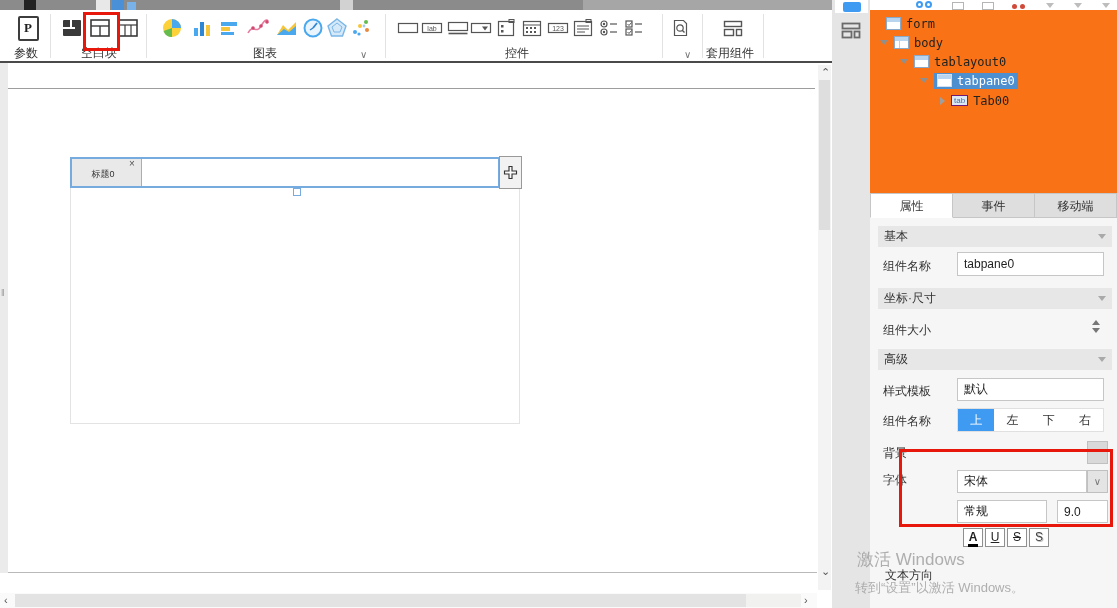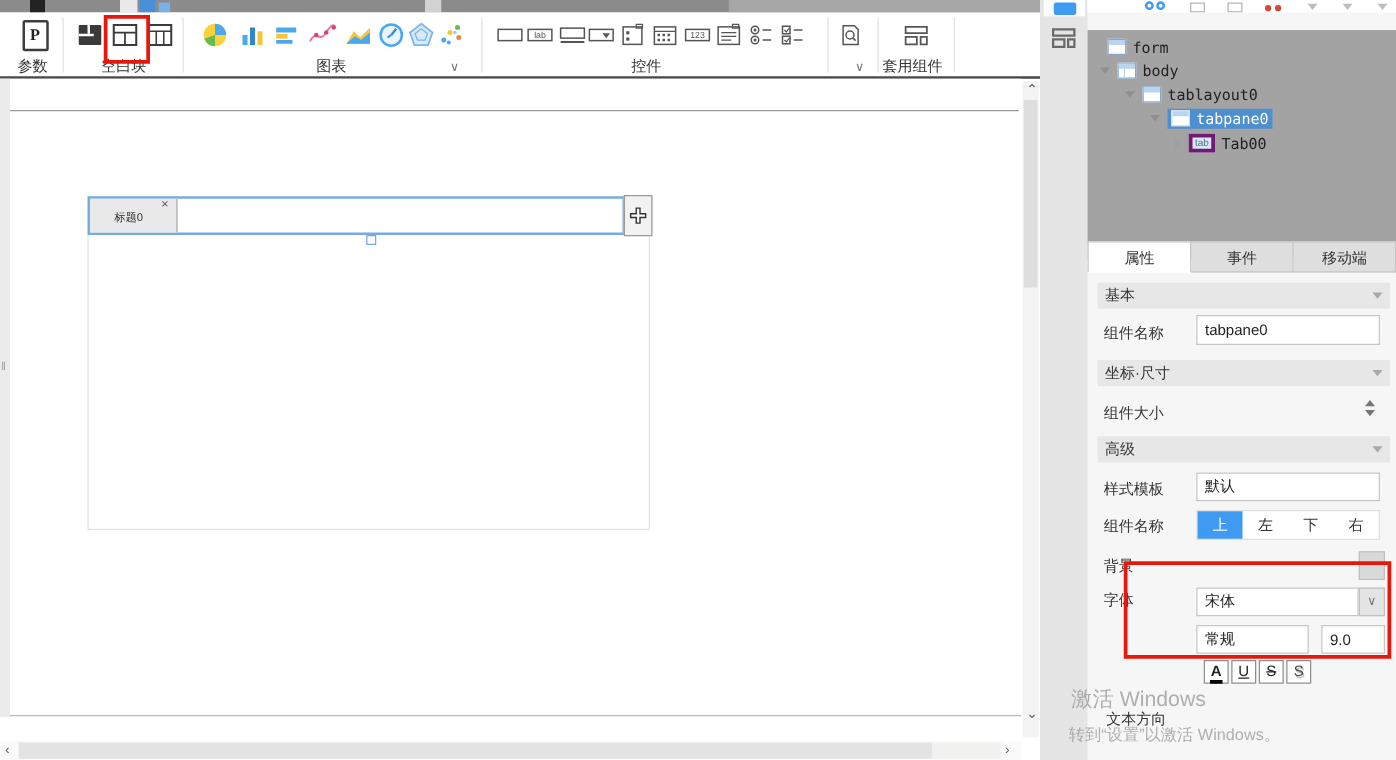--- a/index.html
+++ b/index.html
@@ -59,29 +59,29 @@
   .rstrip-tab{left:3px;top:0;width:33px;height:13px;background:#fff;cursor:pointer;}
   .rstrip-blue{left:8px;top:2px;width:18px;height:10px;background:#3f9bf1;border-radius:2px;}
   .rstrip-lib{left:7px;top:20px;cursor:pointer;}
 
   .tree-toolbar{left:38px;top:0;width:247px;height:10px;background:#fff;overflow:hidden;}
   .tt-stub{top:2px;width:12px;height:8px;border:1px solid #b5b5b5;background:#fff;box-sizing:border-box;}
   .tt-blue{top:1px;width:7px;height:7px;border:2px solid #3f9bf1;border-radius:50%;box-sizing:border-box;background:#fff;}
   .tt-red{top:4px;width:5px;height:5px;background:#d04a3a;border-radius:50%;}
   .tt-arrow{top:3px;width:0;height:0;border-left:4px solid transparent;border-right:4px solid transparent;border-top:5px solid #bdbdbd;}
 
-  .tree{left:38px;top:24px;width:247px;height:183px;background:#a3a3a3;
+  .tree{left:38px;top:10px;width:247px;height:183px;background:#f97316;
         font-family:"DejaVu Sans Mono",monospace;font-size:12px;color:#222;}
   .trow{position:absolute;height:19px;display:flex;align-items:center;cursor:pointer;white-space:nowrap;}
   .tri-down{width:0;height:0;border-left:4px solid transparent;border-right:4px solid transparent;border-top:5px solid #8f8f8f;margin-right:6px;}
   .tri-right{width:0;height:0;border-top:4px solid transparent;border-bottom:4px solid transparent;border-left:5px solid #9f9f9f;margin-right:6px;}
   .ticon{width:15px;height:13px;border:1px solid #8aa8c8;background:#fff;box-sizing:border-box;margin-right:5px;position:relative;}
   .ticon::before{content:"";position:absolute;left:0;top:0;right:0;height:4px;background:#b8d4ee;}
   .ticon.split::after{content:"";position:absolute;left:4px;top:4px;bottom:0;width:1px;background:#b8d4ee;}
-  .tbadge{font-size:8px;color:#4a6f9b;background:#dce9f5;border:3px solid #701a75;padding:0 2px;line-height:9px;margin-right:5px;
+  .tbadge{font-size:8px;color:#4a6f9b;background:#dce9f5;border:1px solid #701a75;padding:0 2px;line-height:9px;margin-right:5px;
           font-family:"Liberation Sans",sans-serif;}
   .tsel{background:#4e8fd0;color:#fff;padding:1px 3px;display:flex;align-items:center;}
   .tsel .ticon{border-color:#cfe0f2;}
 
   
   .ptabs{left:38px;top:193px;width:247px;height:25px;display:flex;}
   .ptab{flex:1;text-align:center;line-height:24px;background:#dedede;border:1px solid #c6c6c6;border-left:none;box-sizing:border-box;cursor:pointer;}
   .ptab:first-child{border-left:1px solid #c6c6c6;}
   .ptab.active{background:#fff;border-bottom:1px solid #fff;}
   .sect{left:46px;width:234px;height:21px;background:#e7e7e7;display:flex;align-items:center;padding:0 6px;box-sizing:border-box;

